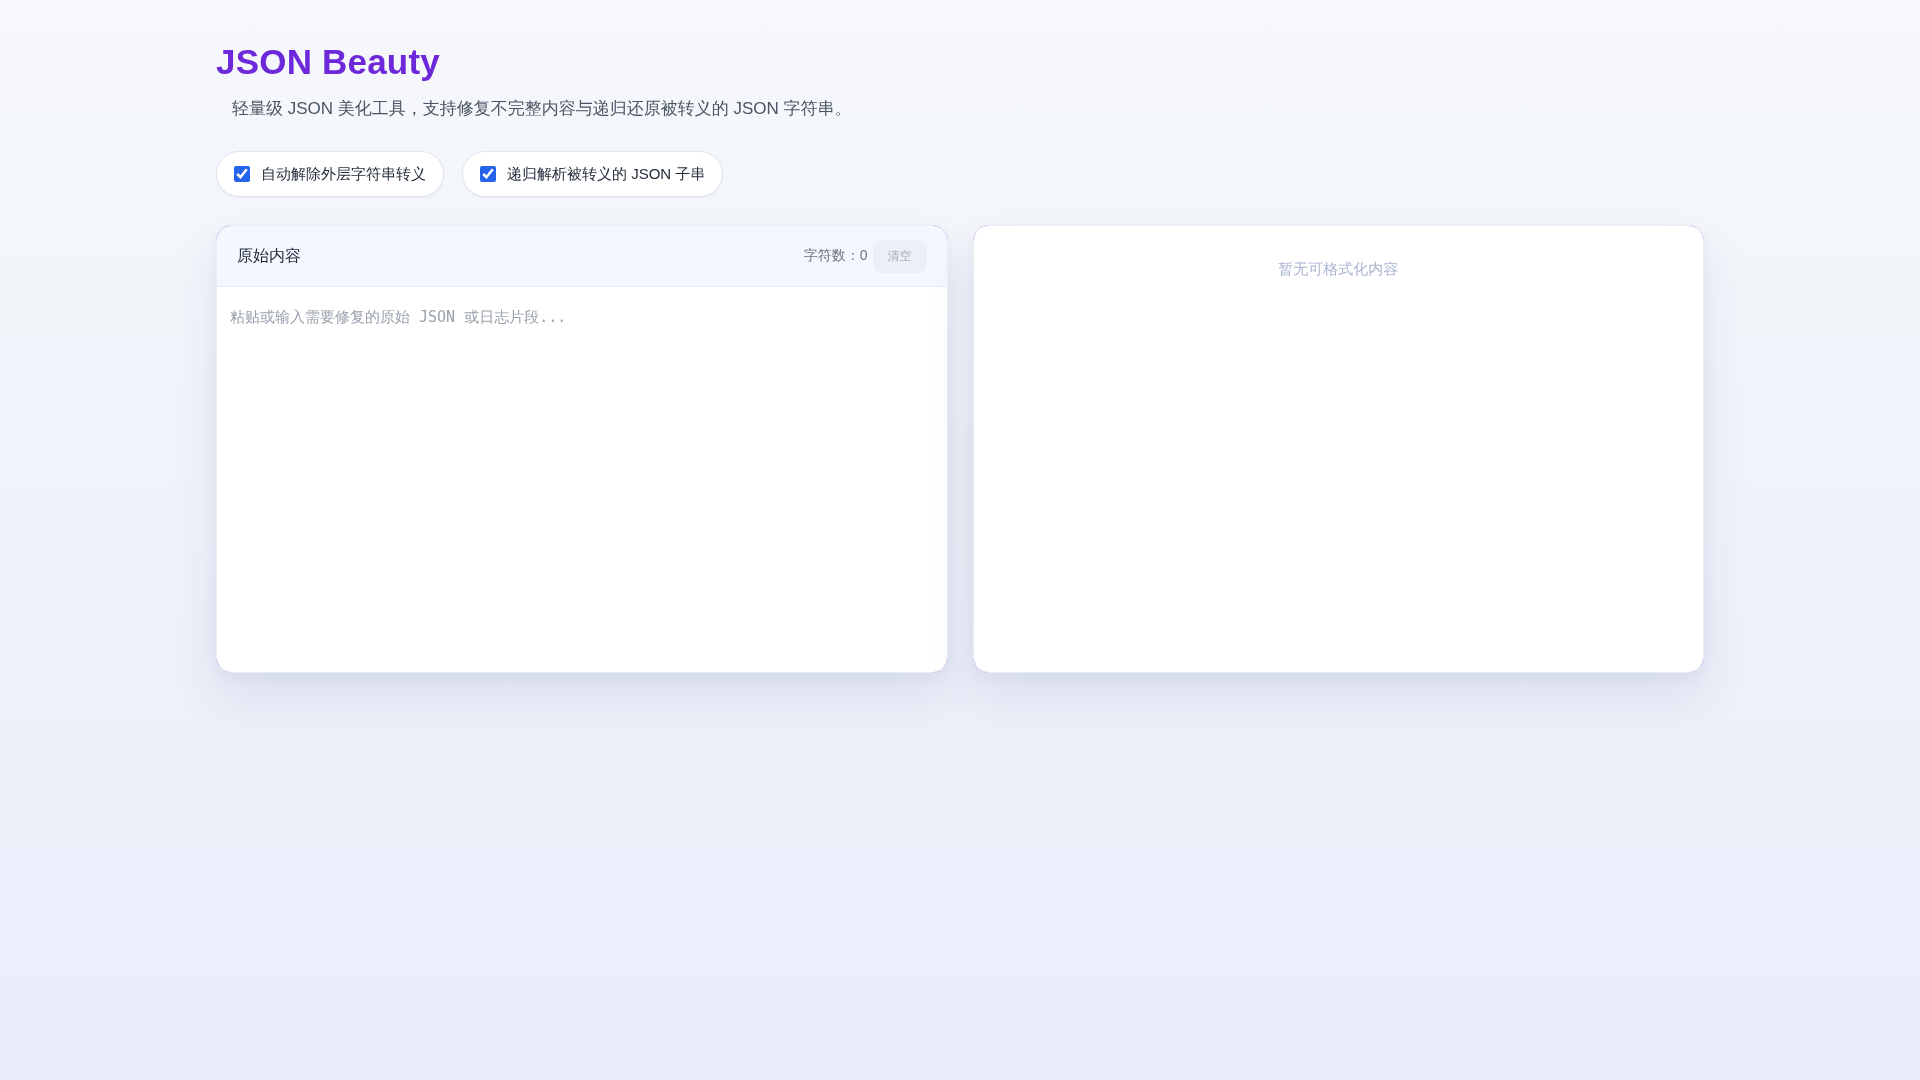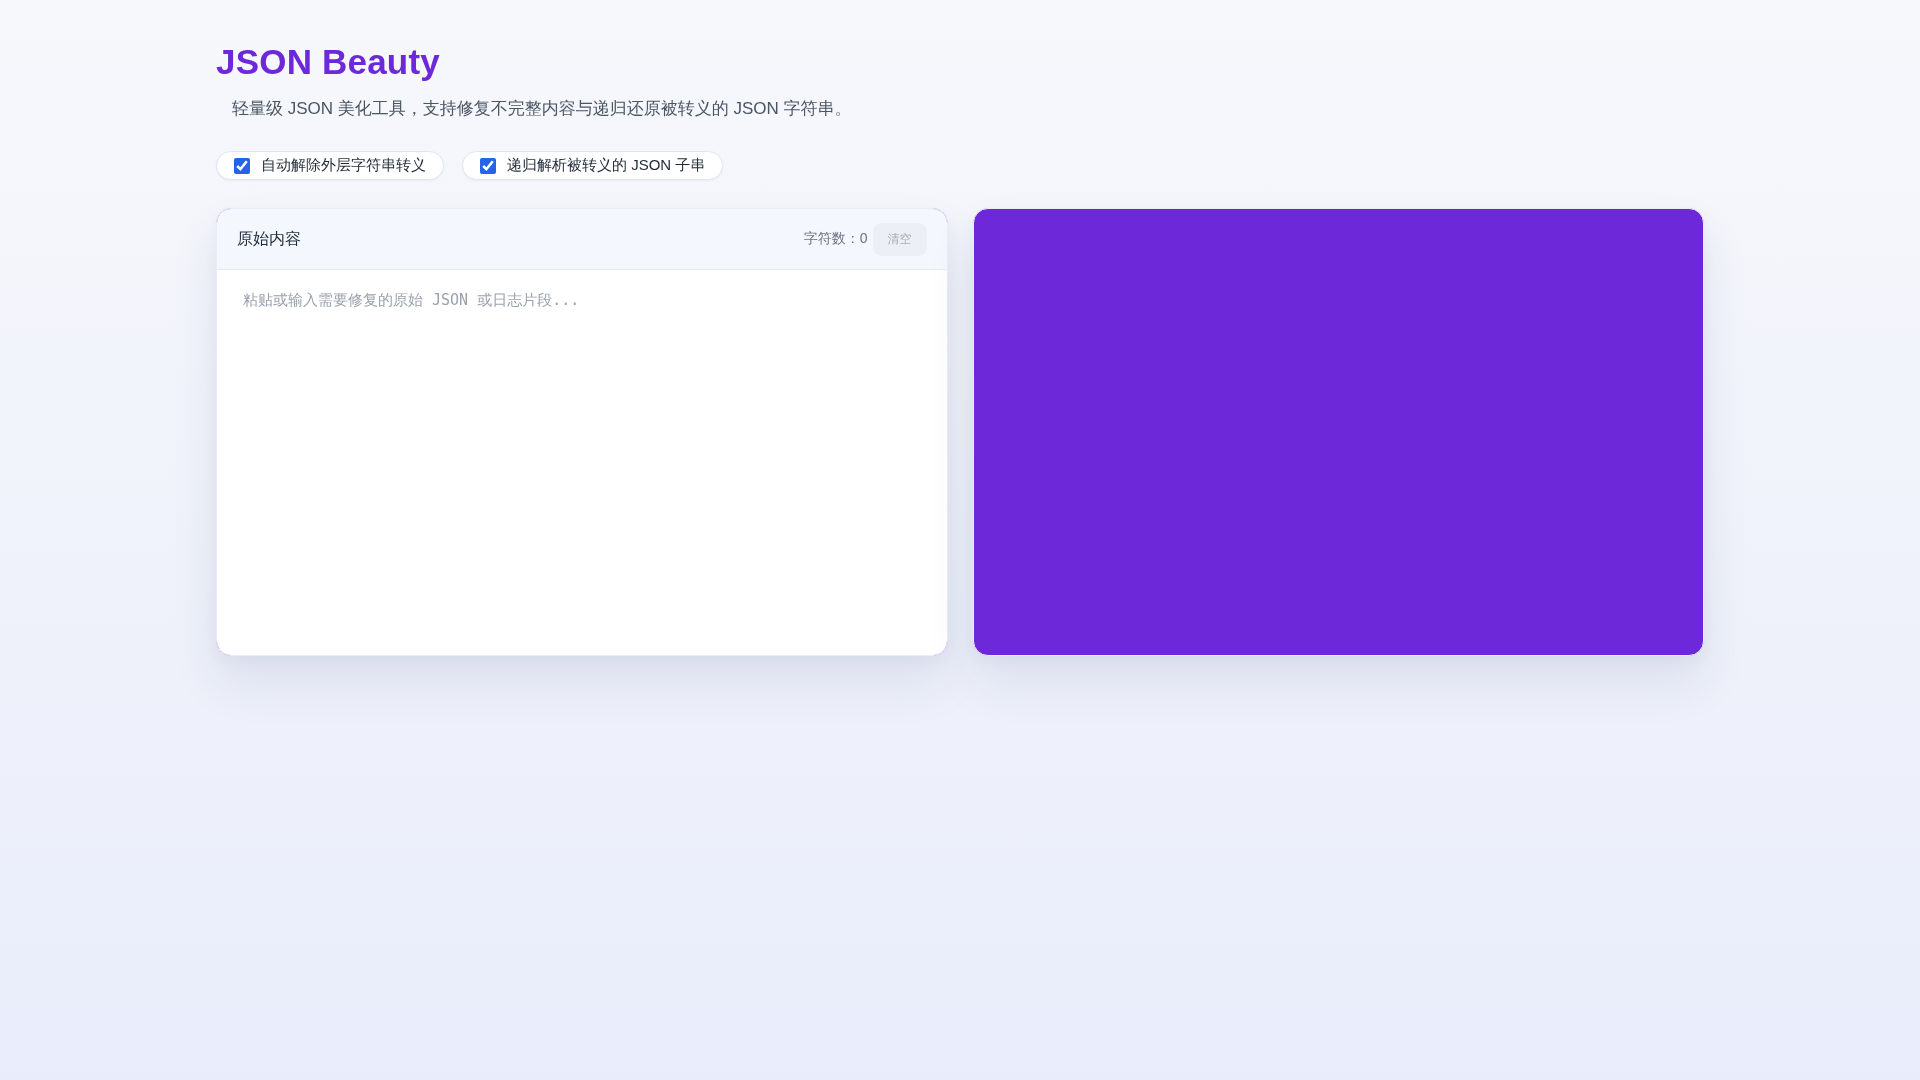--- a/index.html
+++ b/index.html
@@ -31,21 +31,21 @@
   }
   .options-row {
     display: flex;
     gap: 18px;
     margin-top: 31px;
   }
   .option-pill {
     display: inline-flex;
     align-items: center;
     gap: 11px;
-    height: 29px;
+    height: 46px;
     padding: 0 17px;
     background: #ffffff;
     border: 1px solid #e0e6f1;
     border-radius: 999px;
     font-size: 15px;
     color: #1f2937;
     box-shadow: 0 1px 2px rgba(15, 23, 42, 0.05);
     cursor: pointer;
     user-select: none;
     white-space: nowrap;
@@ -112,21 +112,21 @@
     background: #ffffff;
     min-height: 0;
   }
   .source-textarea {
     display: block;
     width: 100%;
     height: 100%;
     border: none;
     outline: none;
     resize: none;
-    padding: 19px 26px;
+    padding: 19px 13px;
     background: transparent;
     font-family: "DejaVu Sans Mono", monospace;
     font-size: 15px;
     line-height: 1.5;
     color: #1f2937;
   }
   .source-textarea::placeholder {
     color: #9aa1ad;
     opacity: 1;
   }
@@ -170,16 +170,19 @@
           </span>
           <button class="clear-btn" disabled="">清空</button>
         </div>
       </header>
       <div class="panel-body">
         <textarea class="source-textarea" spellcheck="false" placeholder="粘贴或输入需要修复的原始 JSON 或日志片段..." style=""></textarea>
       </div>
     </section>
 
     <section class="panel">
+      <div class="panel-body result-body">
+        <div class="empty-state">暂无可格式化内容</div>
+      </div>
     </section>
 
   </div>
 </div>
 
 </body></html>

